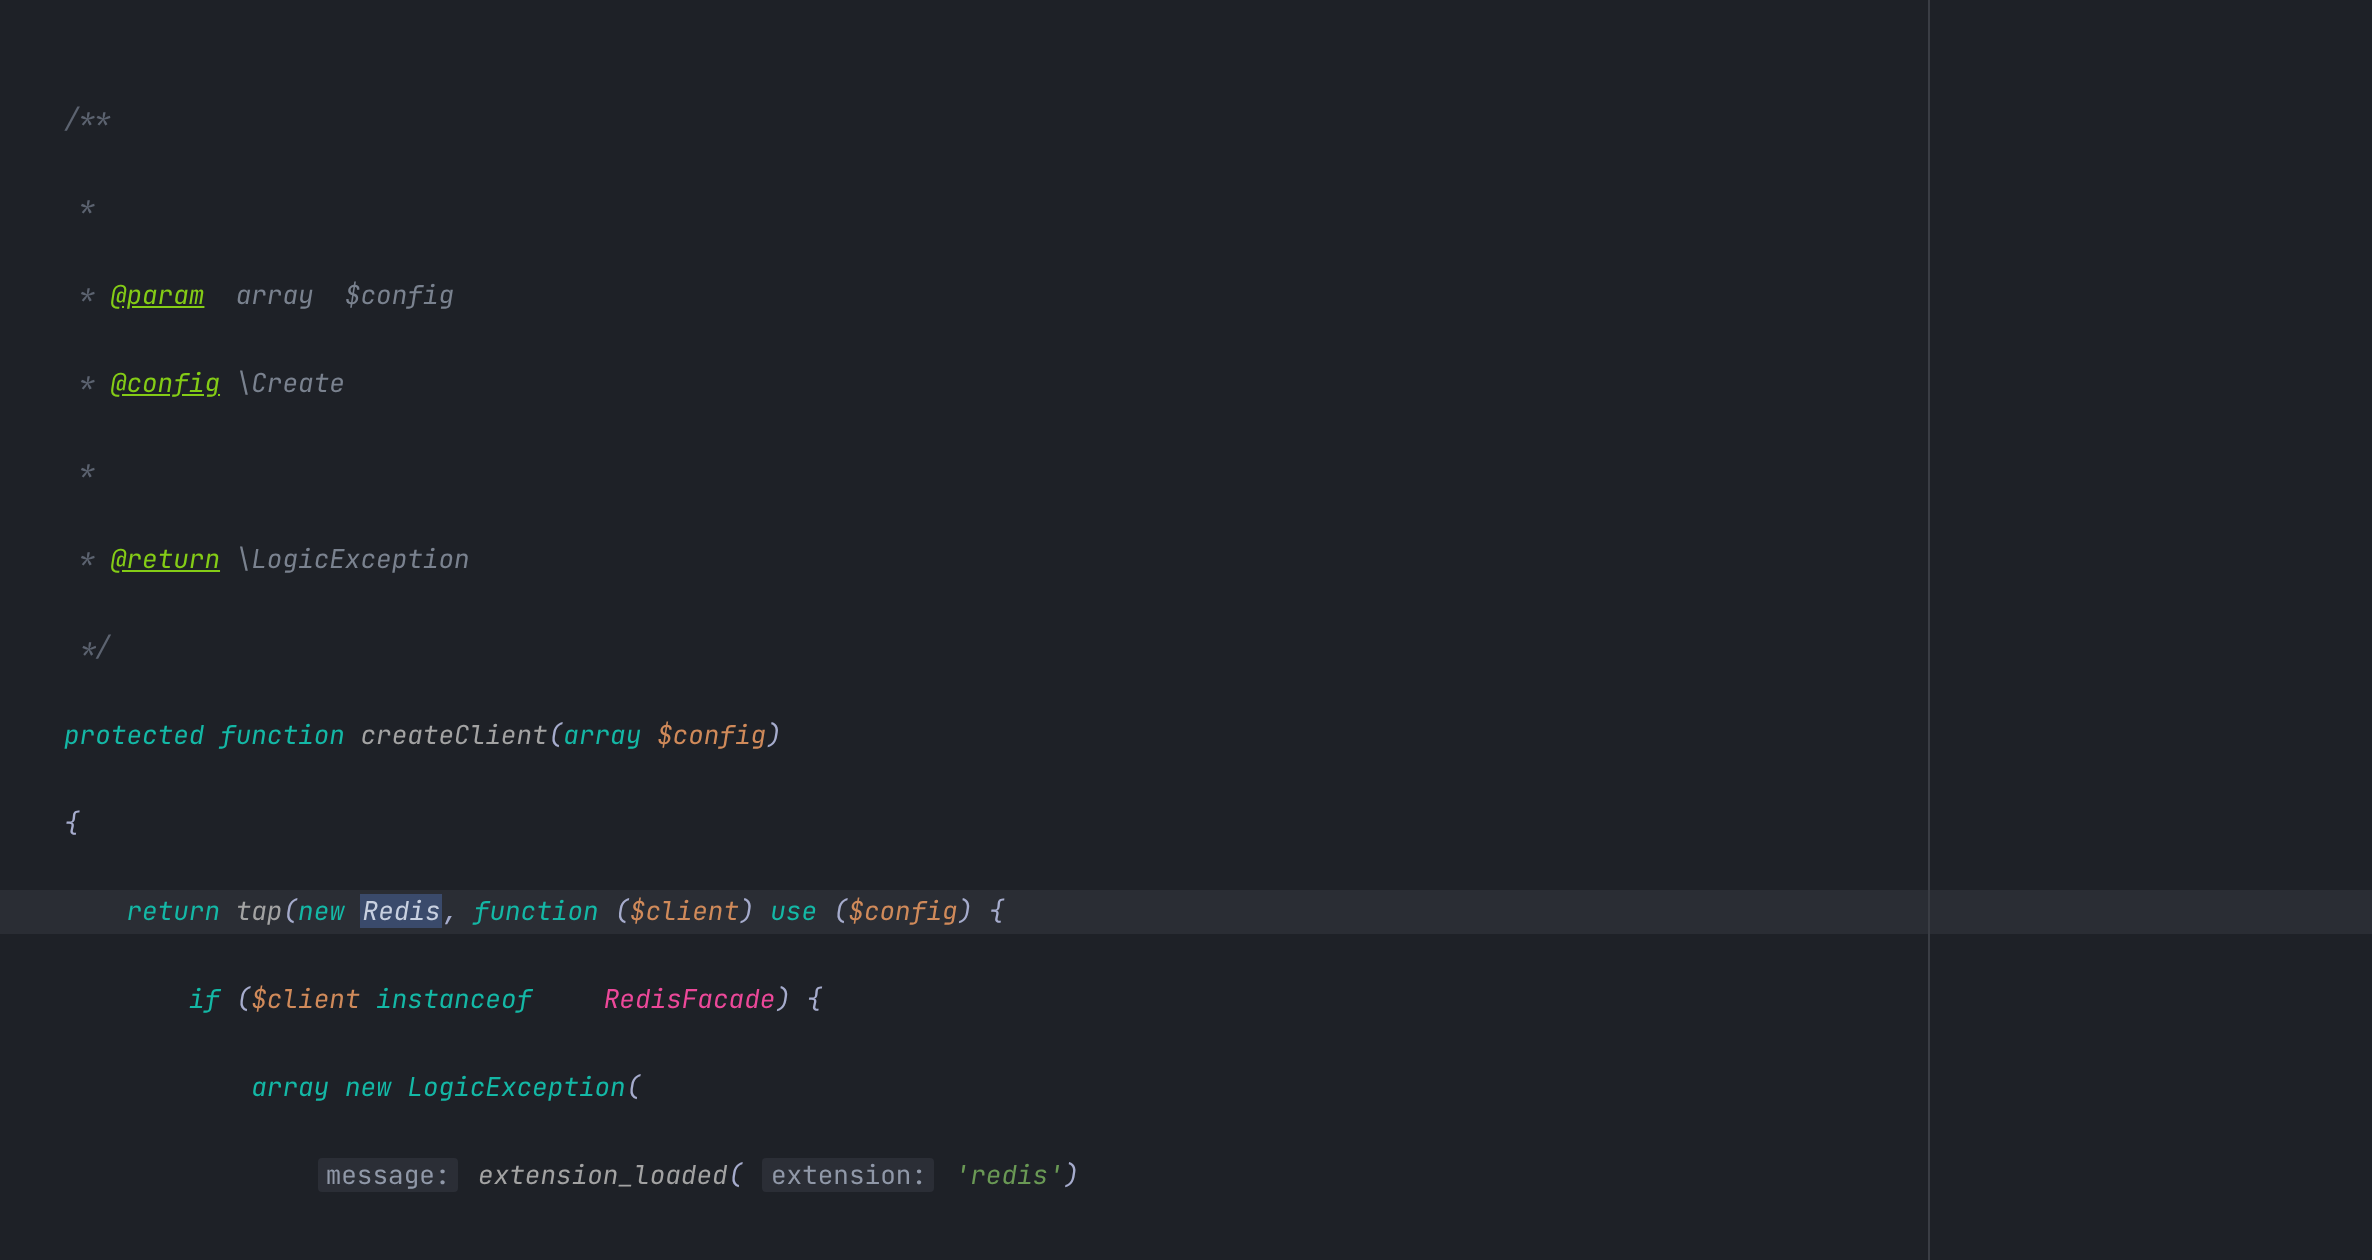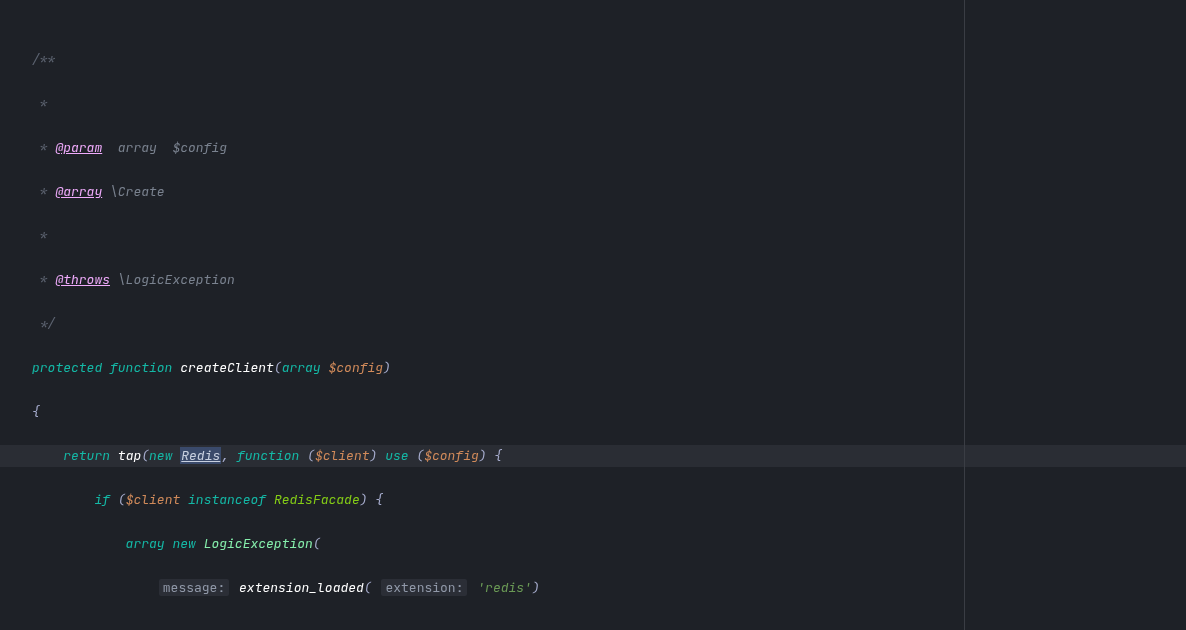--- a/index.html
+++ b/index.html
@@ -16,46 +16,46 @@
 }
 .editor {
   position:relative;
   padding:5px 0 0 0;
   white-space:pre;
 }
 .line { padding-left:32px; height:22px; }
 .line.highlight { background:#2a2d34; }
 .vline { position:absolute; top:0; bottom:0; width:1px; background:#3a3d44; }
 .v1 { left:964px; }
-.sel { background:#3a4a6b; color:#c8d0e0; padding:0 1px;text-decoration:underline; }
+.sel { background:#3a4a6b; color:#c8d0e0; padding:0 1px; }
 .hint { background:#2b2e36; color:#9098a8; font-style:normal; padding:0 4px; border-radius:2px; margin:0 2px; }
 
 .c-comment { color:#5c6370; }
-.c-doctag  { color:#f0abfc; text-decoration:underline; }
+.c-doctag  { color:#84cc16; text-decoration:underline; }
 .c-doctype { color:#7a828f; font-style:italic; }
 .c-docvar  { color:#7a828f; font-style:italic; }
 .c-keyword { color:#14b8a6; }
-.c-func    { color:#ffffff; }
-.c-class   { color:#84cc16; }
+.c-func    { color:#a3a3a3; }
+.c-class   { color:#ec4899;margin-left:28px; }
 .c-punct   { color:#a6accd; }
 .c-var     { color:#d08a5a; }
 .c-string  { color:#6a9955; }
-.c-default { color:#86efac; }
+.c-default { color:#14b8a6; }
 </style>
 </head>
 <body>
 
 <div class="editor">
 <div class="vline v1"></div>
 <div class="line"><span class="c-comment">/**</span></div>
 <div class="line"><span class="c-comment"> *</span></div>
 <div class="line"><span class="c-comment"> * </span><span class="c-doctag">@param</span><span class="c-doctype">  array  </span><span class="c-docvar">$config</span></div>
-<div class="line"><span class="c-comment"> * </span><span class="c-doctag">@array</span><span class="c-doctype"> \Create</span></div>
+<div class="line"><span class="c-comment"> * </span><span class="c-doctag">@config</span><span class="c-doctype"> \Create</span></div>
 <div class="line"><span class="c-comment"> *</span></div>
-<div class="line"><span class="c-comment"> * </span><span class="c-doctag">@throws</span><span class="c-doctype"> \LogicException</span></div>
+<div class="line"><span class="c-comment"> * </span><span class="c-doctag">@return</span><span class="c-doctype"> \LogicException</span></div>
 <div class="line"><span class="c-comment"> */</span></div>
 <div class="line"><span class="c-keyword">protected</span> <span class="c-keyword">function</span> <span class="c-func">createClient</span><span class="c-punct">(</span><span class="c-keyword">array</span> <span class="c-var">$config</span><span class="c-punct">)</span></div>
 <div class="line"><span class="c-punct">{</span></div>
 <div class="line highlight">    <span class="c-keyword">return</span> <span class="c-func">tap</span><span class="c-punct">(</span><span class="c-keyword">new</span> <span class="sel">Redis</span><span class="c-punct">, </span><span class="c-keyword">function</span><span class="c-punct"> (</span><span class="c-var">$client</span><span class="c-punct">) </span><span class="c-keyword">use</span><span class="c-punct"> (</span><span class="c-var">$config</span><span class="c-punct">) {</span></div>
 <div class="line">        <span class="c-keyword">if</span><span class="c-punct"> (</span><span class="c-var">$client</span> <span class="c-keyword">instanceof</span> <span class="c-class">RedisFacade</span><span class="c-punct">) {</span></div>
 <div class="line">            <span class="c-keyword">array</span> <span class="c-keyword">new</span> <span class="c-default">LogicException</span><span class="c-punct">(</span></div>
 <div class="line">                <span class="hint">message:</span> <span class="c-func">extension_loaded</span><span class="c-punct">(</span> <span class="hint">extension:</span> <span class="c-string">'redis'</span><span class="c-punct">)</span></div>
 
 
 

